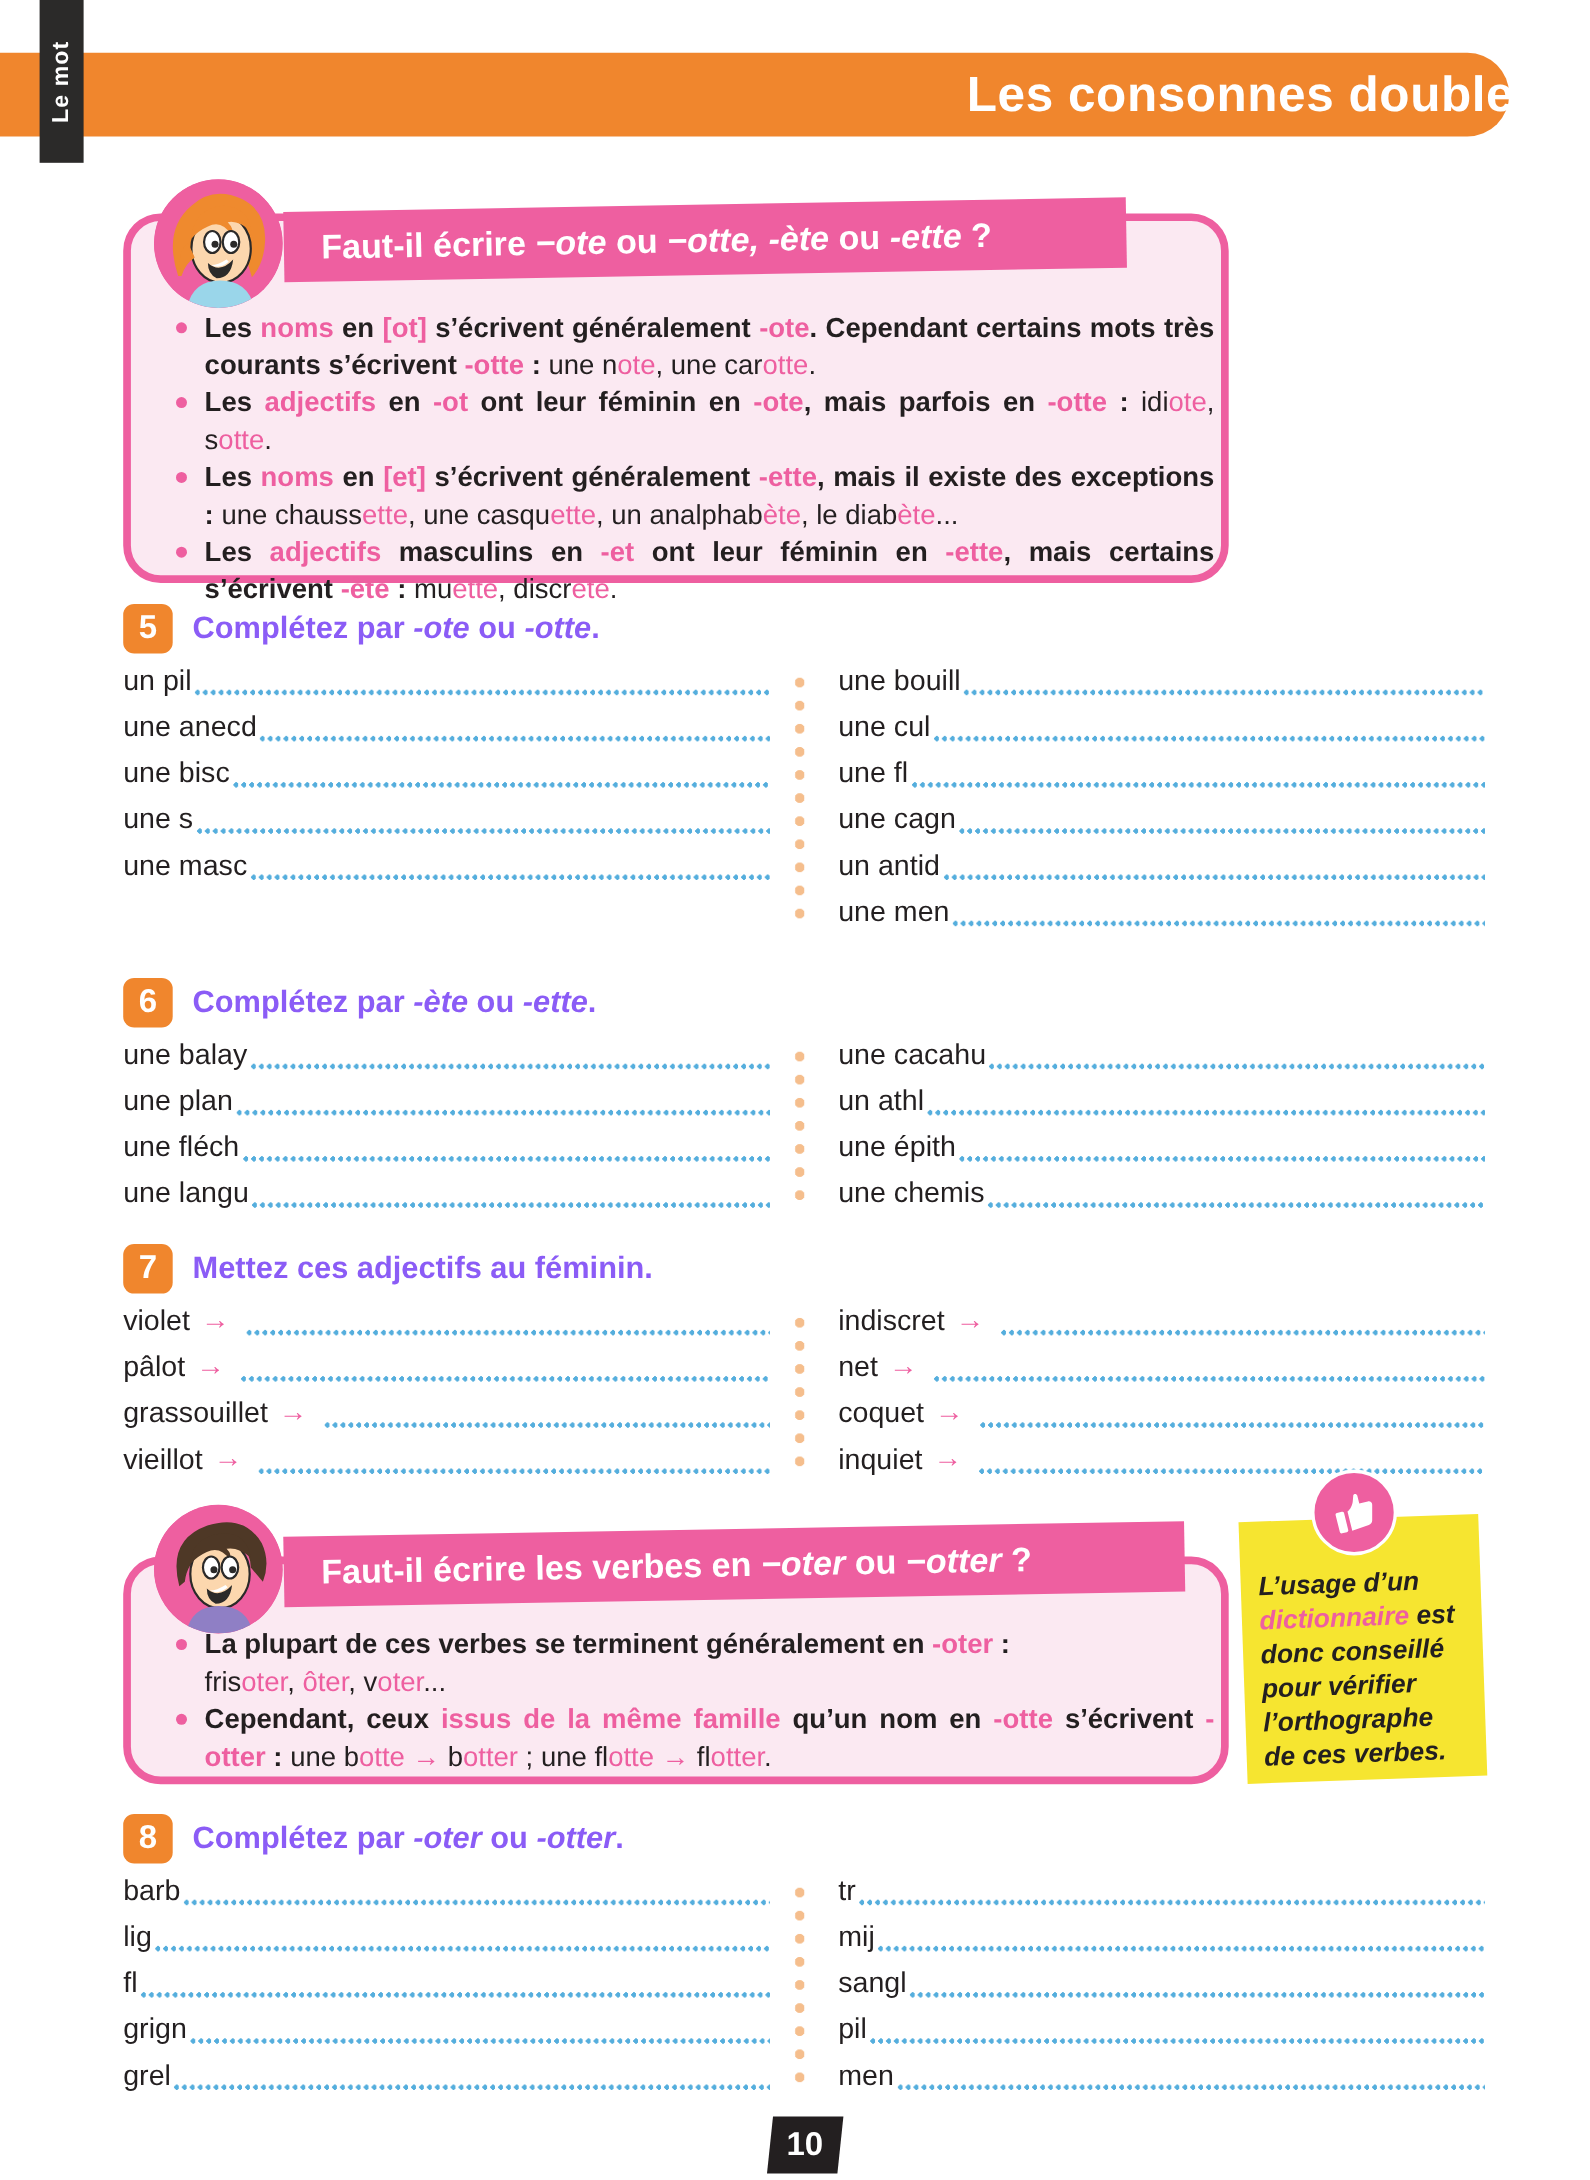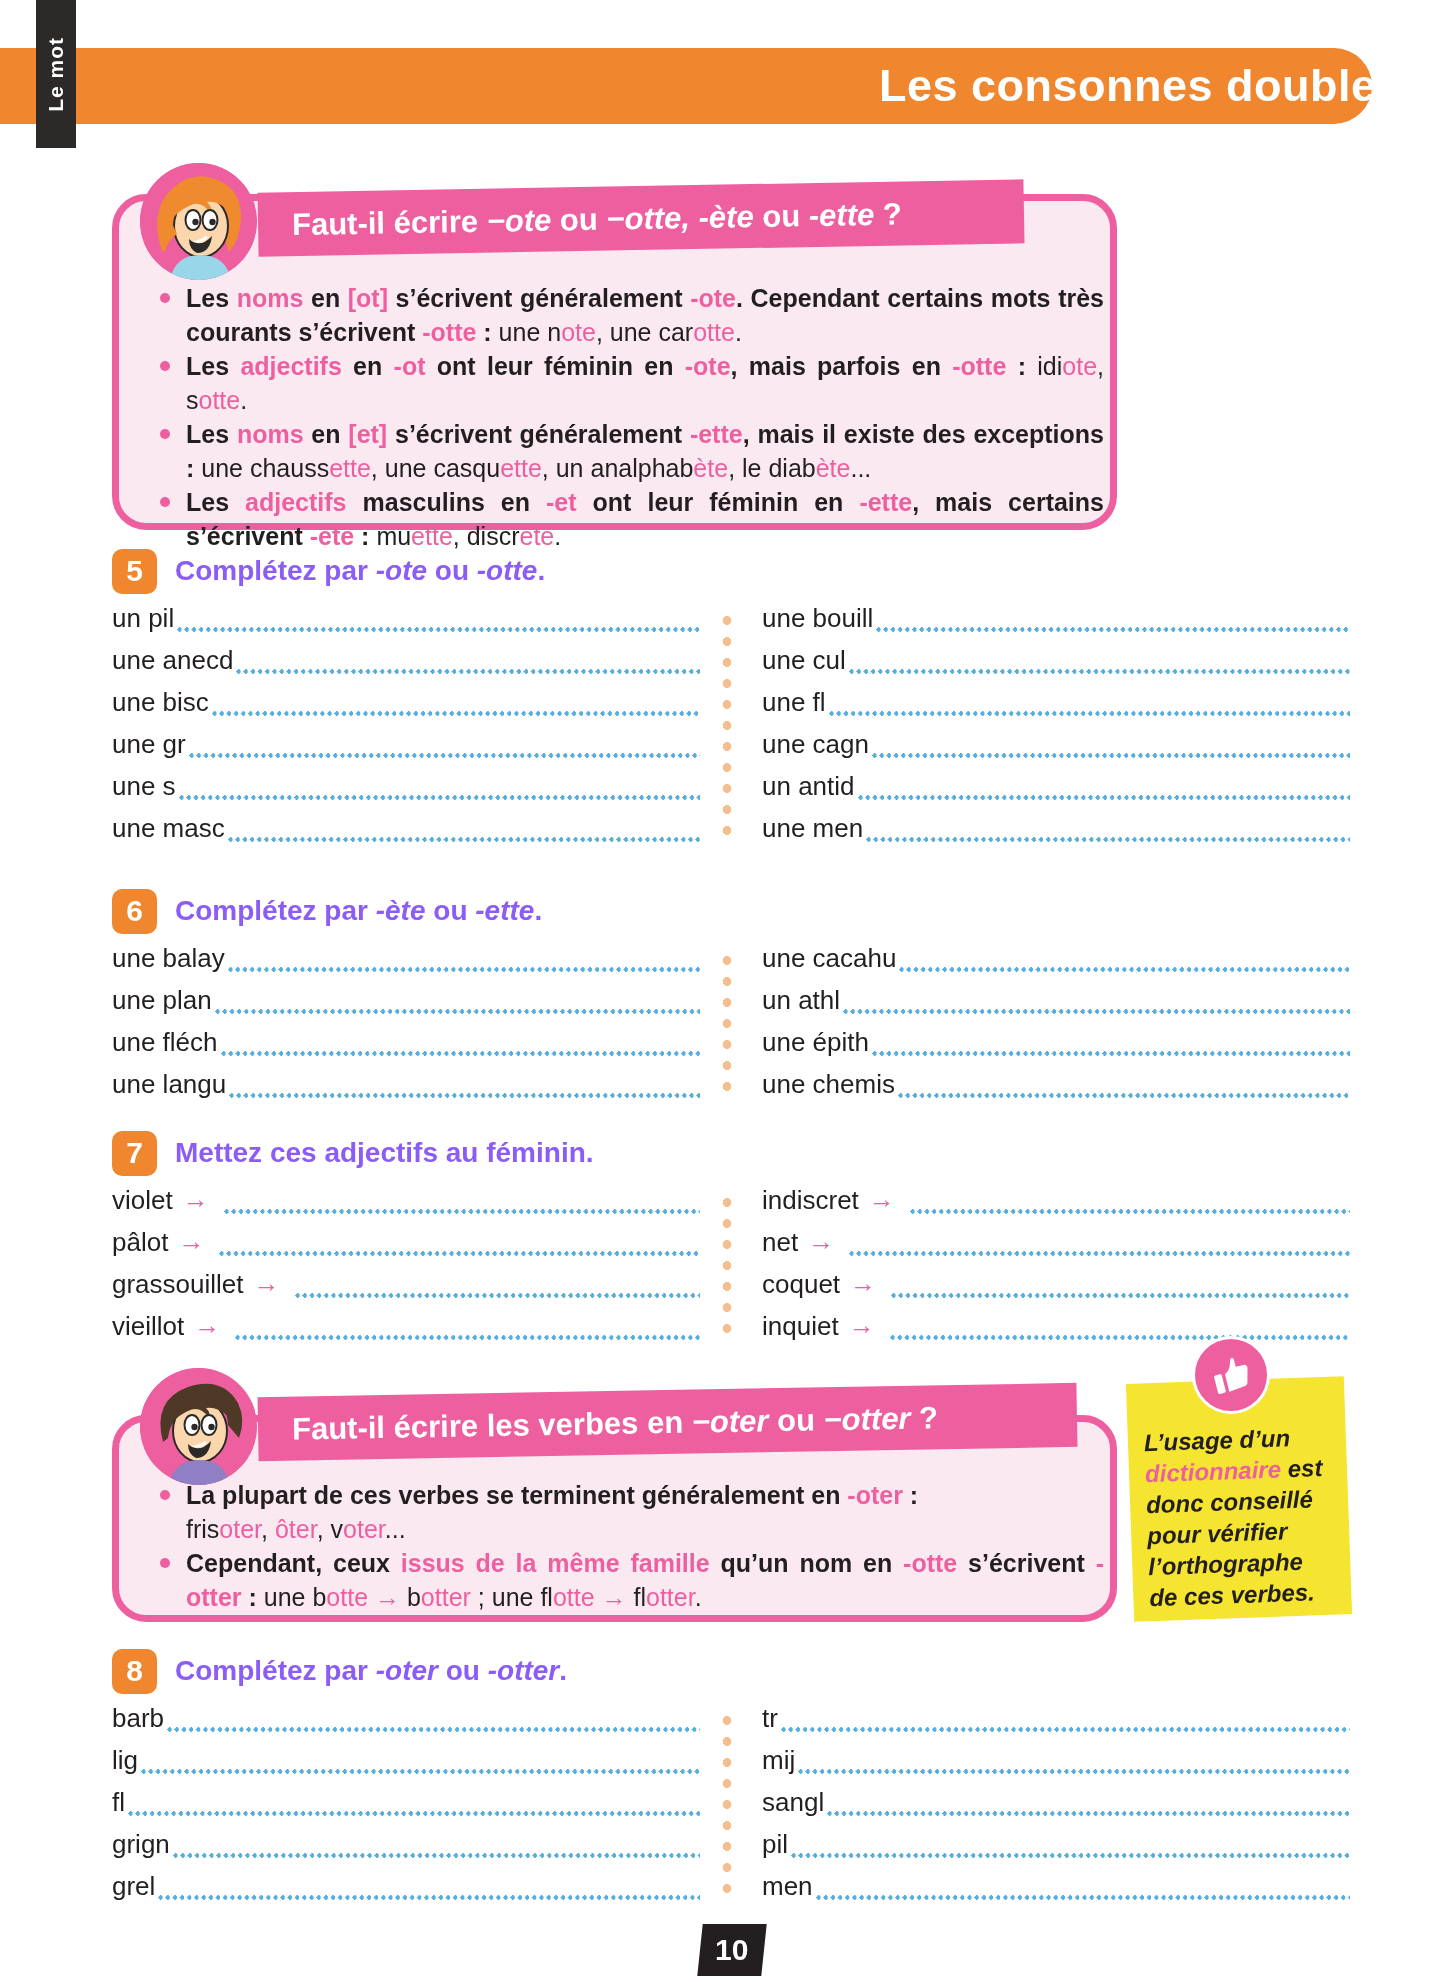--- a/index.html
+++ b/index.html
@@ -129,24 +129,20 @@
           </div>
           <div class="ex-row">
             <span class="ex-label">une anecd</span>
             <span class="blank"></span>
           </div>
           <div class="ex-row">
             <span class="ex-label">une bisc</span>
             <span class="blank"></span>
           </div>
           <div class="ex-row">
-            <span class="ex-label">une gr</span>
-            <span class="blank"></span>
-          </div>
-          <div class="ex-row">
             <span class="ex-label">une s</span>
             <span class="blank"></span>
           </div>
           <div class="ex-row">
             <span class="ex-label">une masc</span>
             <span class="blank"></span>
           </div>
         </div>
       <div class="ex-divider"></div>
       <div class="ex-col right">

